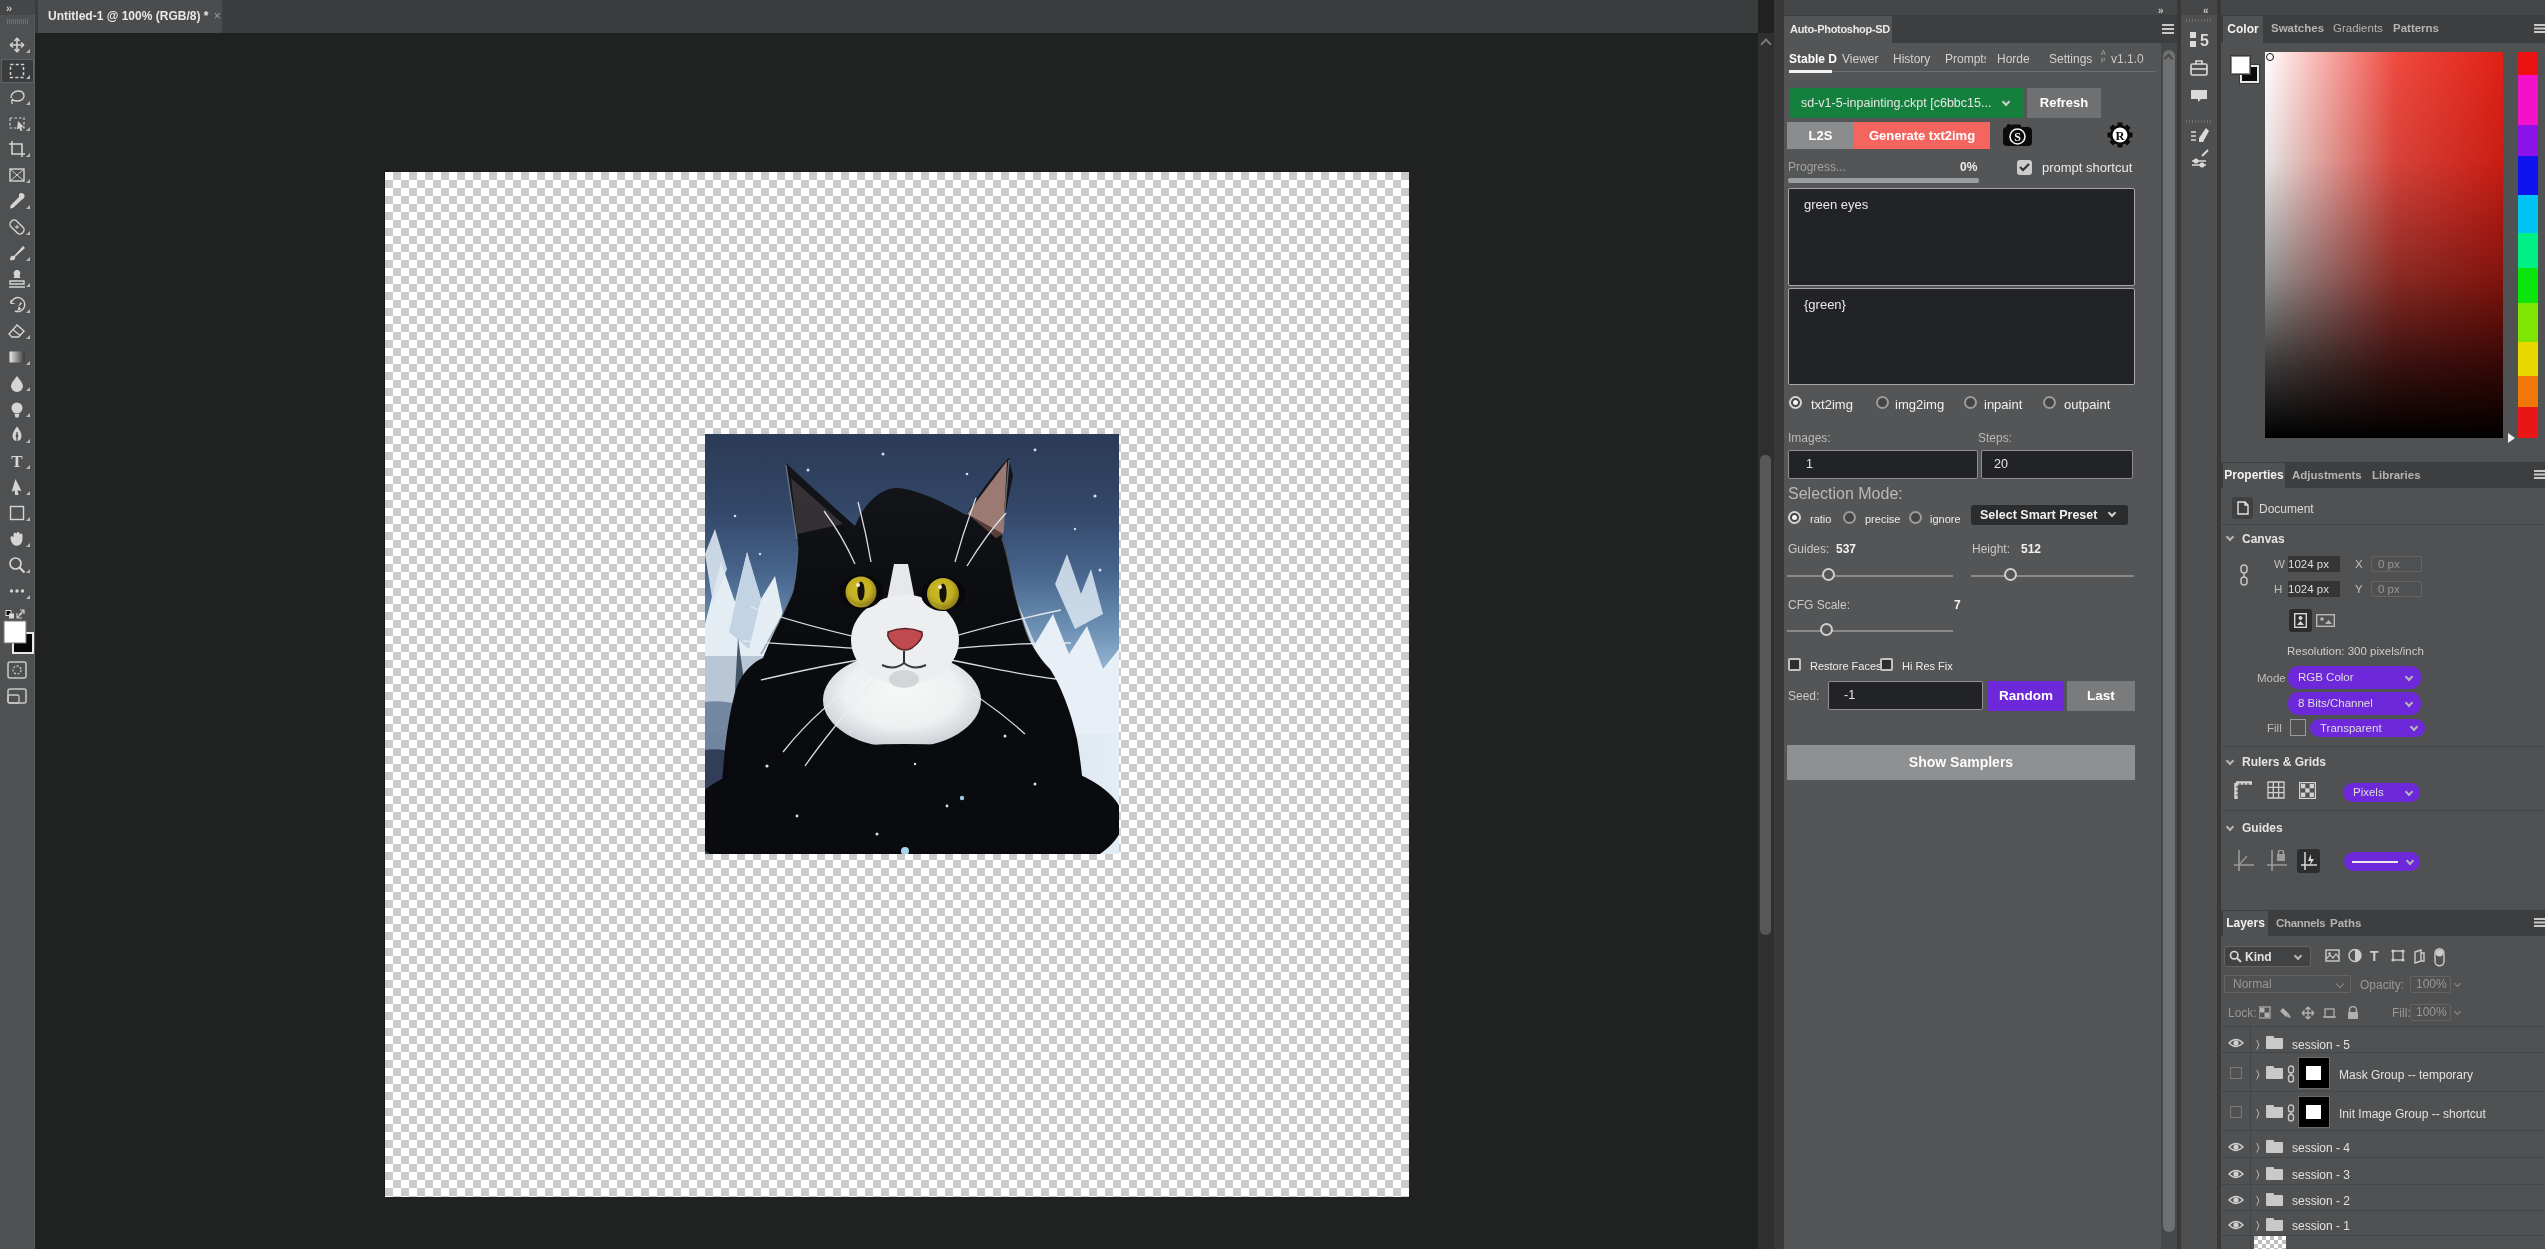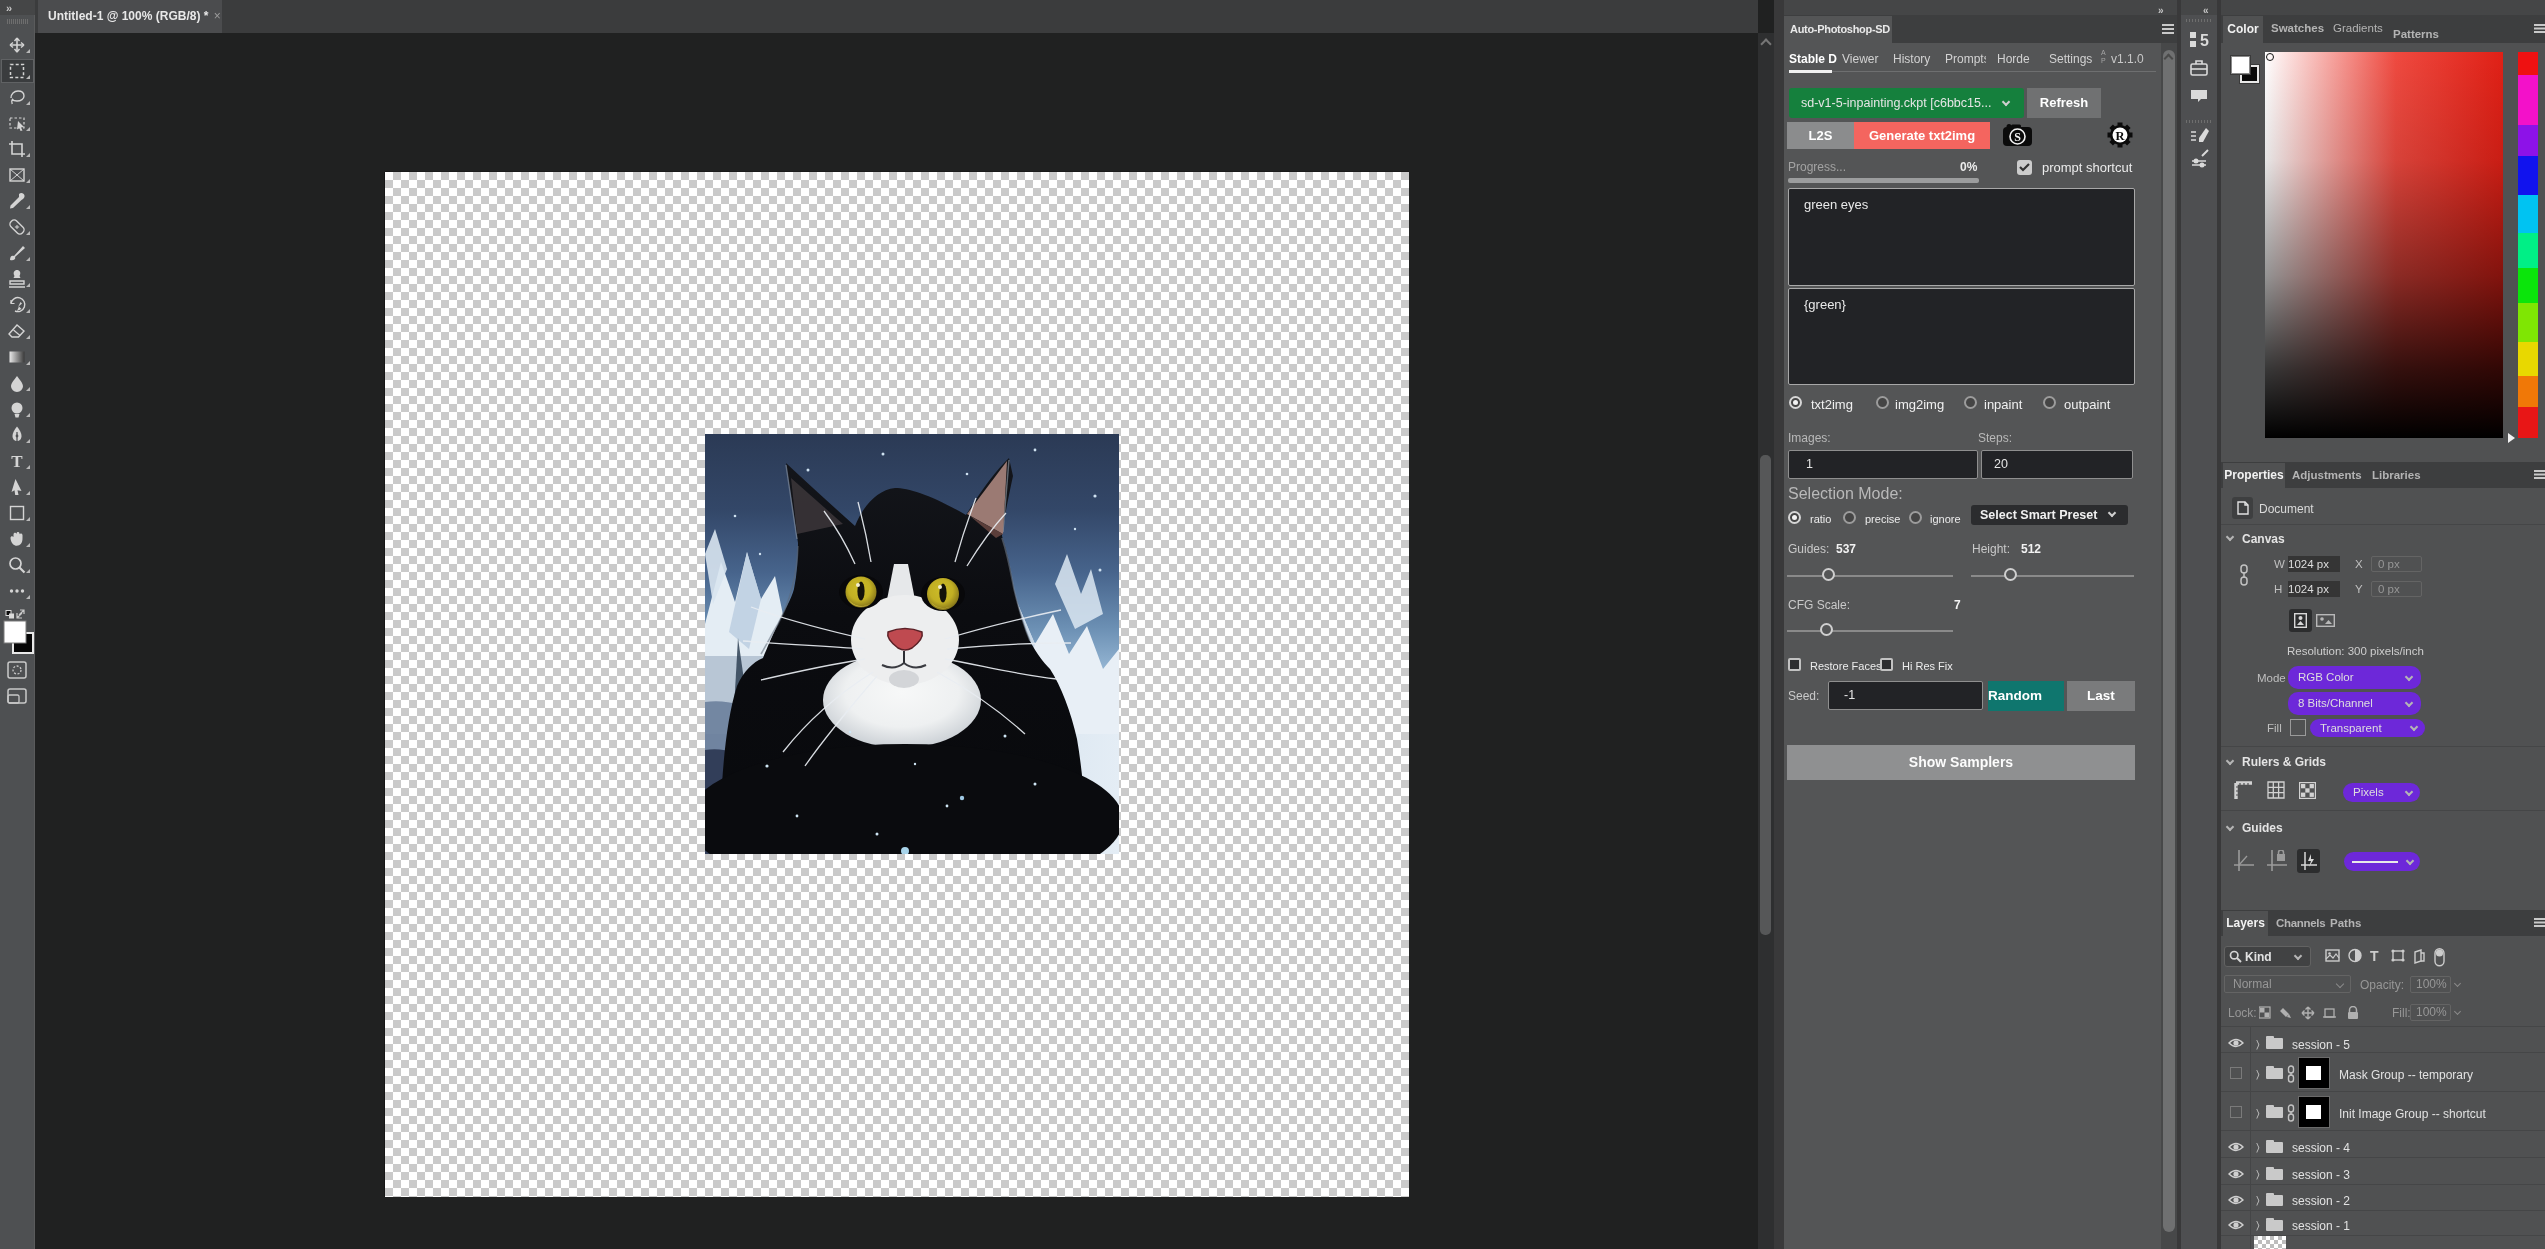--- a/index.html
+++ b/index.html
@@ -259,21 +259,21 @@
 <div class="abs" style="left:1787px;top:630px;width:166px;height:2px;background:#8a8a8a"></div>
 <div class="abs" style="left:1820px;top:623px;width:13px;height:13px;border-radius:50%;border:2.5px solid #cfcfcf;background:#545556"></div>
 
 <div class="abs" style="left:1788px;top:658px;width:13px;height:13px;border:2px solid #c2c2c2;border-radius:2px;background:#2c2d2f"></div>
 <div class="abs" style="left:1810px;top:660px;color:#ececec;font-size:11px">Restore Faces</div>
 <div class="abs" style="left:1880px;top:658px;width:13px;height:13px;border:2px solid #c2c2c2;border-radius:2px;background:#2c2d2f"></div>
 <div class="abs" style="left:1902px;top:660px;color:#ececec;font-size:11px">Hi Res Fix</div>
 
 <div class="abs" style="left:1788px;top:689px;color:#c9c9c9;font-size:12px">Seed:</div>
 <div class="abs" style="left:1828px;top:681px;width:155px;height:29px;background:#222326;border:1px solid #8f8f8f;border-radius:2px;color:#e6e6e6;font-size:12.5px;line-height:27px;padding-left:15px">-1</div>
-<div class="abs" style="left:1988px;top:681px;width:76px;height:30px;background:#0f766e;color:#fff;font-size:13.5px;font-weight:bold;line-height:30px;text-align:left">Random</div>
+<div class="abs" style="left:1988px;top:681px;width:76px;height:30px;background:#6d28d9;color:#fff;font-size:13.5px;font-weight:bold;line-height:30px;text-align:center">Random</div>
 <div class="abs" style="left:2067px;top:681px;width:68px;height:30px;background:#7a7b7c;color:#fff;font-size:13.5px;font-weight:bold;line-height:30px;text-align:center">Last</div>
 
 <div class="abs" style="left:1787px;top:745px;width:348px;height:35px;background:#8f9091;color:#fcfcfc;font-size:14px;font-weight:bold;line-height:35px;text-align:center">Show Samplers</div>
 
 <div class="abs" style="left:2177px;top:0;width:4px;height:1249px;background:#39393a"></div>
 <div class="abs" style="left:2181px;top:15px;width:36px;height:1234px;background:#4e4f51"></div>
 <div class="abs" style="left:2158px;top:5px;color:#c6c6c6;font-size:10px;font-weight:bold;letter-spacing:-2px">»</div>
 <div class="abs" style="left:2203px;top:5px;color:#c6c6c6;font-size:10px;font-weight:bold;letter-spacing:-2px">«</div>
 <div class="abs" style="left:2186px;top:19px;width:26px;height:3px;background:repeating-linear-gradient(90deg,#6e6e6e 0 1px,transparent 1px 3px)"></div>
 <svg class="abs" style="left:2188px;top:28px" width="22" height="150" viewBox="0 0 22 150">
@@ -295,21 +295,21 @@
 <path d="M14 128 L20 122" stroke-width="2"></path>
 </g>
 </svg>
 <div class="abs" style="left:2186px;top:120px;width:26px;height:3px;background:repeating-linear-gradient(90deg,#6e6e6e 0 1px,transparent 1px 3px)"></div>
 <div class="abs" style="left:2217px;top:0;width:4px;height:1249px;background:#39393a"></div>
 
 <div class="abs" style="left:2221px;top:15px;width:324px;height:28px;background:#3d3e3f"></div>
 <div class="abs" style="left:2223px;top:16px;width:40px;height:27px;background:#505152;color:#f2f2f2;font-size:12px;font-weight:bold;line-height:27px;text-align:center">Color</div>
 <div class="abs" style="left:2271px;top:22px;color:#b4b4b4;font-size:11.5px;font-weight:bold">Swatches</div>
 <div class="abs" style="left:2333px;top:22px;color:#b4b4b4;font-size:11.5px;font-weight:normal">Gradients</div>
-<div class="abs" style="left:2393px;top:28px;color:#b4b4b4;font-size:11.5px;font-weight:bold">Patterns</div>
+<div class="abs" style="left:2393px;top:22px;color:#b4b4b4;font-size:11.5px;font-weight:bold">Patterns</div>
 <div class="abs" style="left:2534px;top:24px;width:11px;height:2px;background:#c9c9c9;box-shadow:0 3.5px 0 #c9c9c9,0 7px 0 #c9c9c9"></div>
 <div class="abs" style="left:2221px;top:43px;width:324px;height:419px;background:#505152"></div>
 
 <div class="abs" style="left:2240px;top:65px;width:19px;height:18px;background:#0a0a0a;border:2px solid #e8e8e8;outline:1px solid #3a3a3a"></div>
 <div class="abs" style="left:2231px;top:56px;width:19px;height:18px;background:#fff;border:1px solid #8a8a8a;outline:1px solid #3a3a3a"></div>
 
 <div class="abs" style="left:2265px;top:52px;width:238px;height:386px;background:linear-gradient(to bottom, rgba(0,0,0,0) 0%, rgba(0,0,0,0.10) 28%, rgba(0,0,0,0.42) 58%, rgba(0,0,0,0.78) 82%, #000 100%), linear-gradient(to right, #ffffff 0%, #ef4a40 55%, #e02016 100%)"></div>
 <div class="abs" style="left:2266px;top:53px;width:8px;height:8px;border-radius:50%;border:1.5px solid #111"></div>
 
 <div class="abs" style="left:2518px;top:52px;width:20px;height:386px;background:linear-gradient(to bottom,#ee1111 0 6%,#f311c9 6% 19%,#8d12e8 19% 27%,#1113ee 27% 37%,#00c3f2 37% 47%,#00ef86 47% 56%,#0be50b 56% 65%,#7fe603 65% 75%,#e8d800 75% 84%,#f07807 84% 92%,#e81616 92% 100%)"></div>

